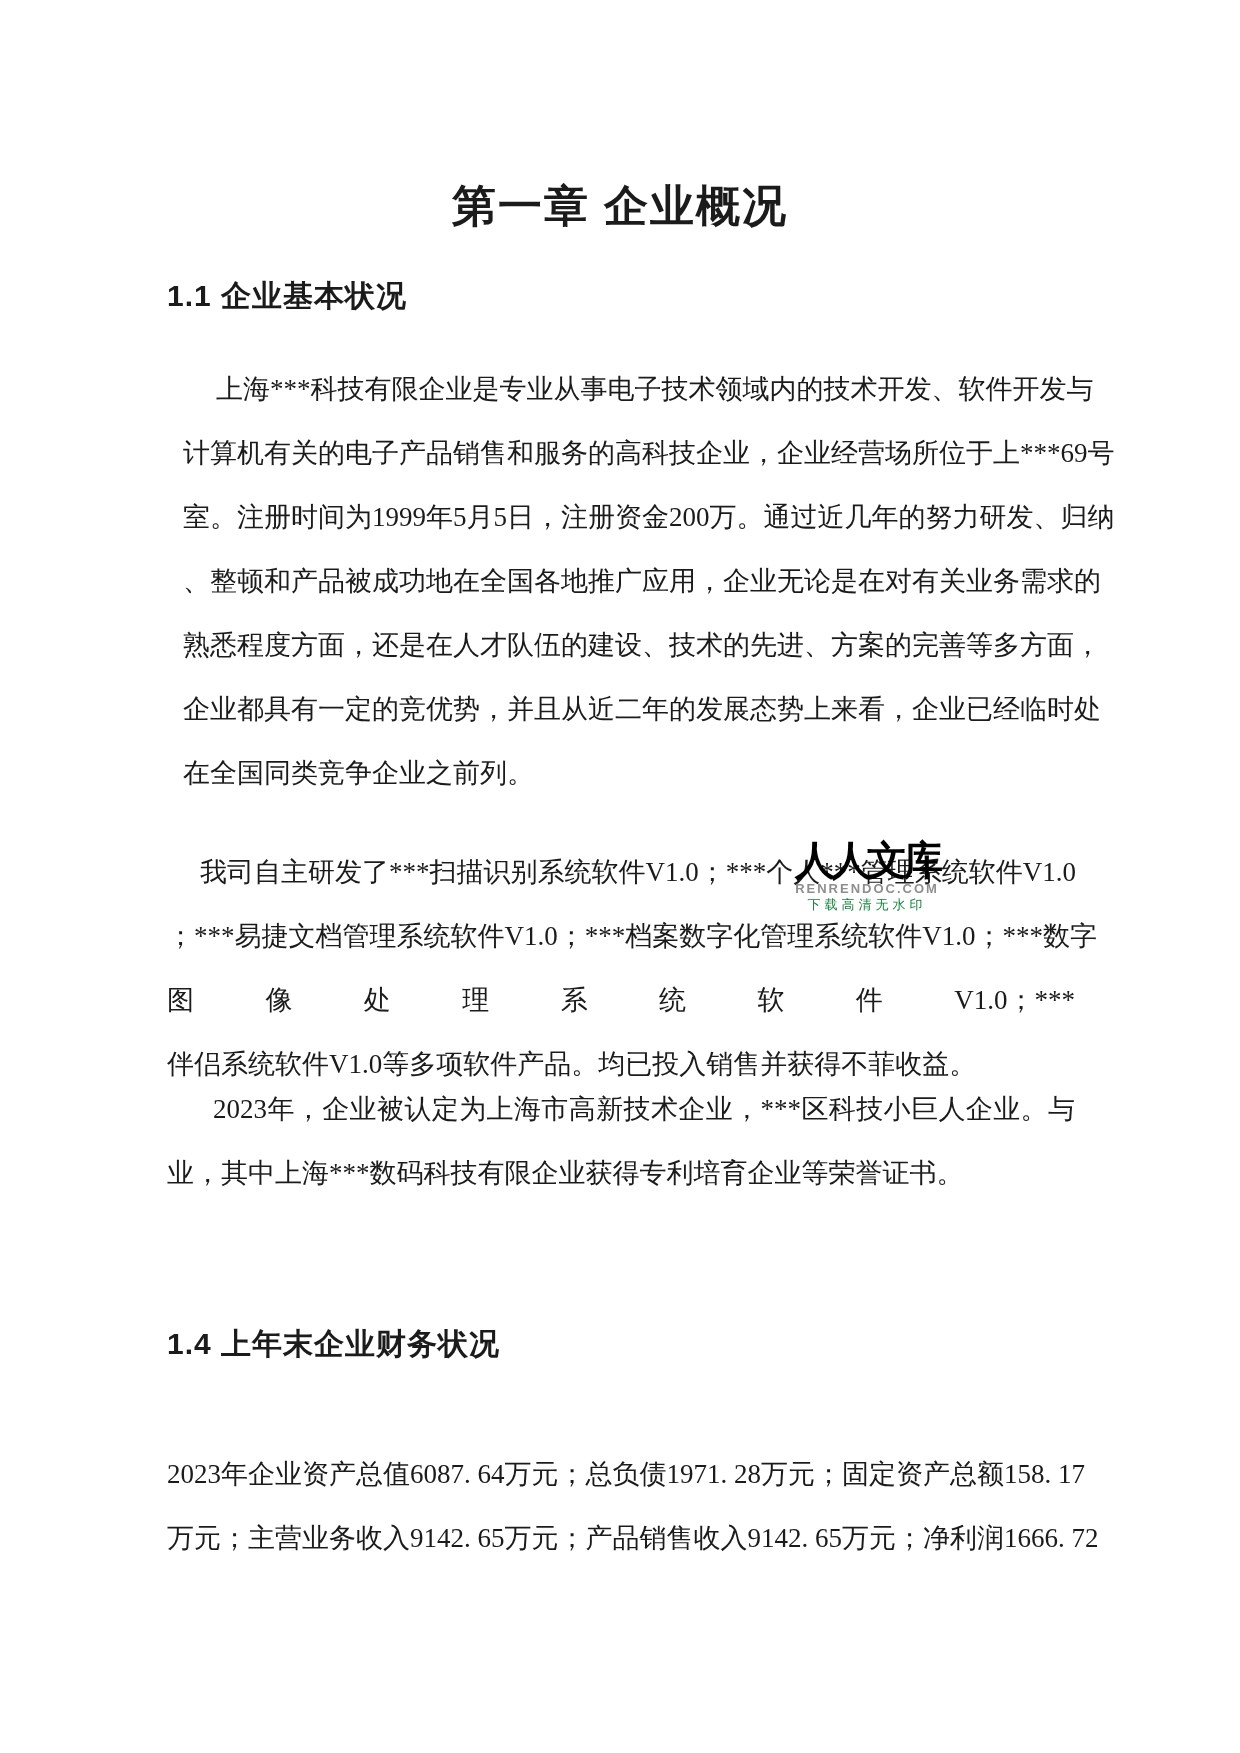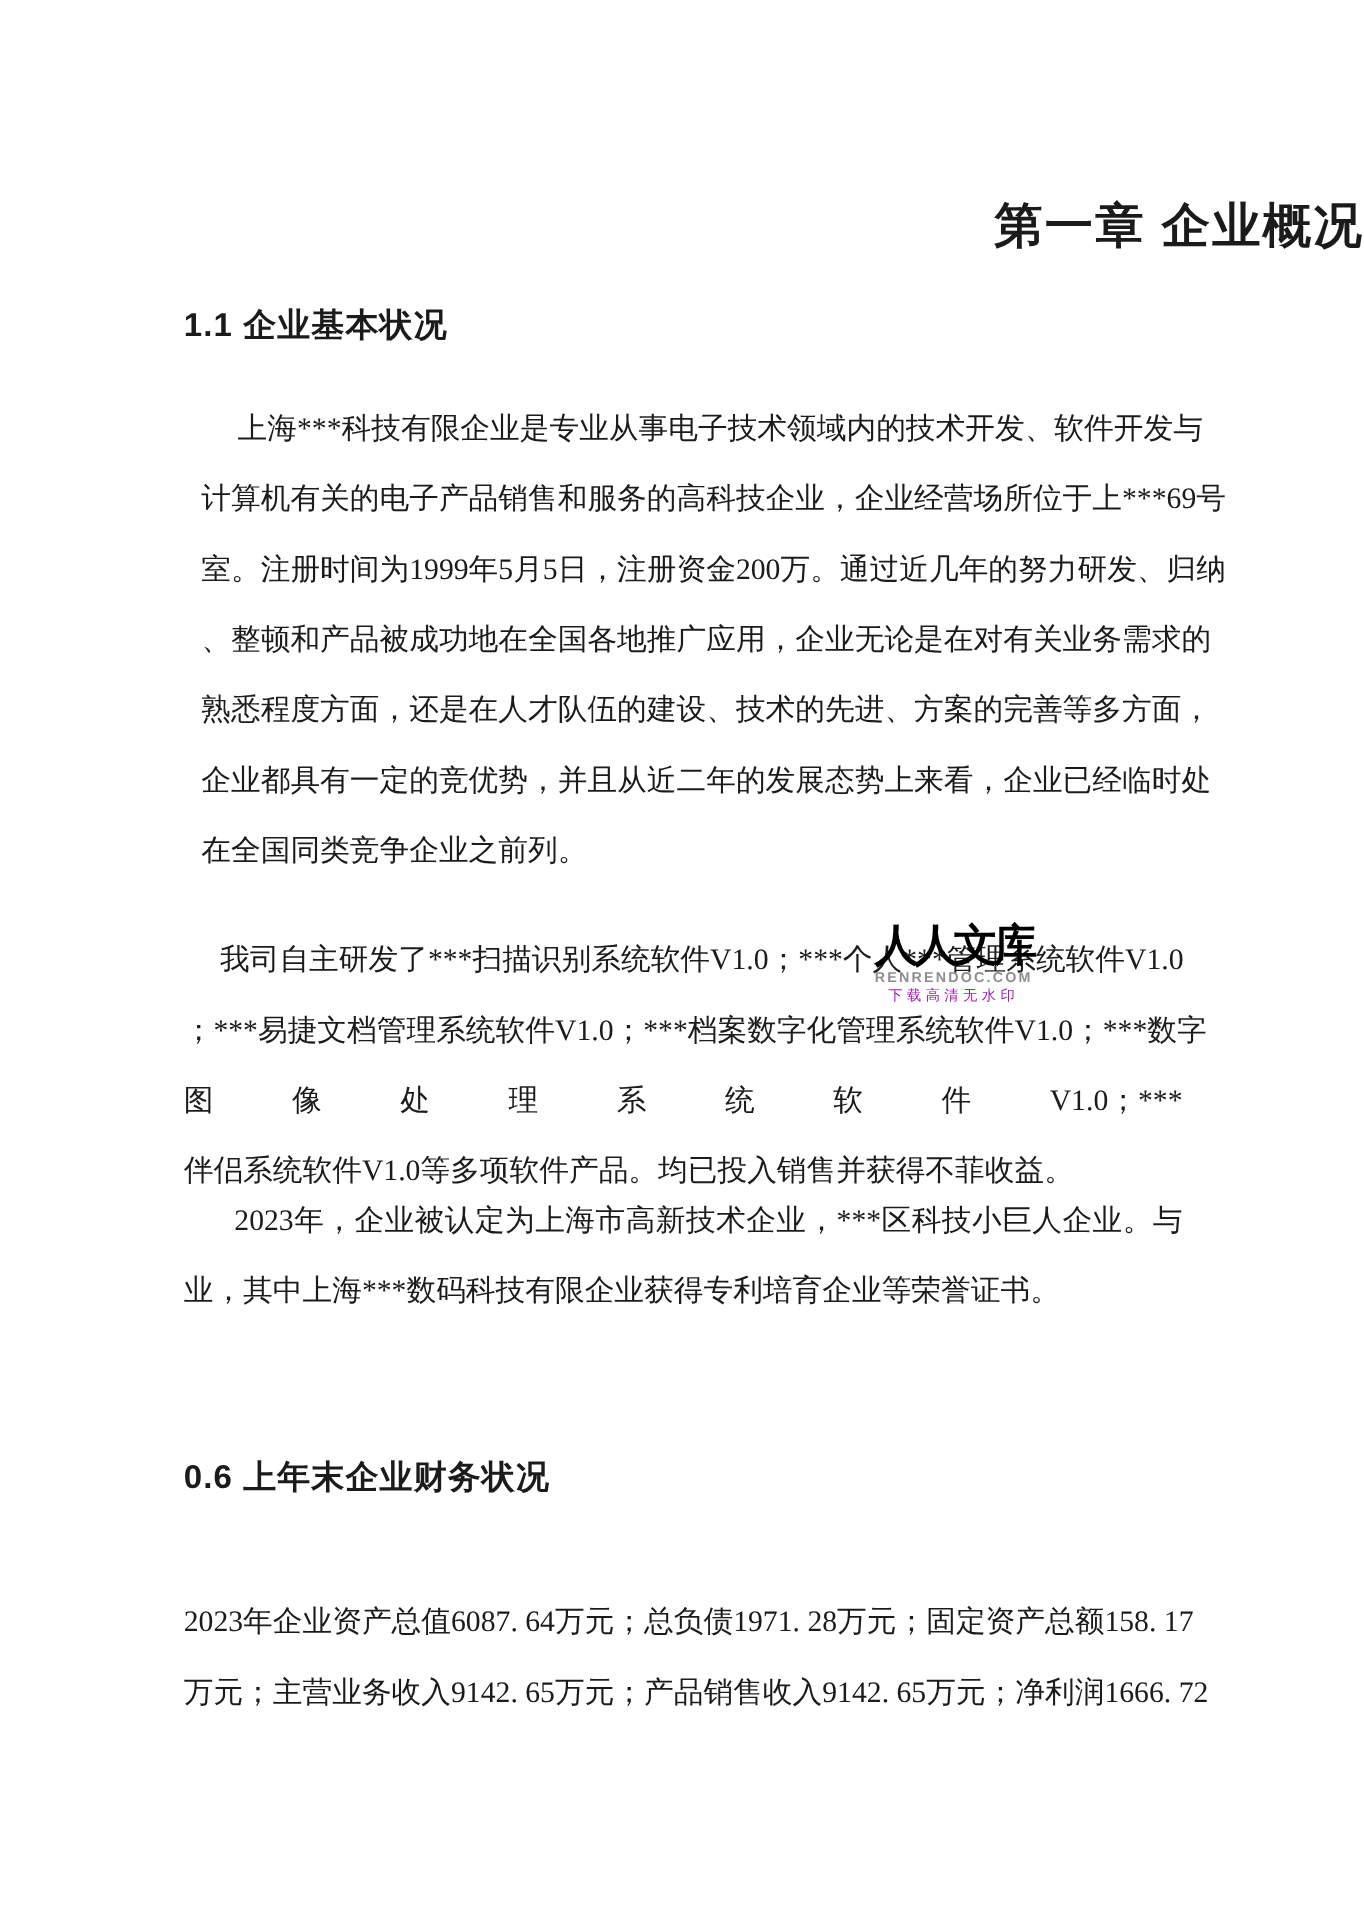--- a/index.html
+++ b/index.html
@@ -5,21 +5,21 @@
   * { margin: 0; padding: 0; box-sizing: border-box; }
   html, body { background: #ffffff; }
   body {
     width: 1240px; height: 1753px;
     position: relative; overflow: hidden;
     font-family: "Liberation Serif", "DejaVu Serif", serif;
     color: #1b1b1b;
   }
   .doc-title {
     position: absolute; left: 0; right: 0; top: 180px;
-    text-align: right;
+    text-align: center;
     font-family: "Liberation Sans", "DejaVu Sans", sans-serif;
     font-weight: 700; font-size: 44px; line-height: 52px;
     letter-spacing: 2px;
   }
   .sec-heading {
     position: absolute; left: 167px;
     font-family: "Liberation Sans", "DejaVu Sans", sans-serif;
     font-weight: 700; font-size: 30px; line-height: 36px;
     letter-spacing: 1px;
   }
@@ -50,21 +50,21 @@
   .wm-brand {
     font-weight: 700; font-size: 40px; line-height: 40px;
     letter-spacing: -4px; color: #000000; white-space: nowrap;
   }
   .wm-domain {
     margin-top: 1px; font-size: 13px; line-height: 15px;
     letter-spacing: 2px; color: #8e8e8e; white-space: nowrap; font-weight: bold;
   }
   .wm-tagline {
     margin-top: 1px; font-size: 13px; line-height: 15px;
-    letter-spacing: 4px; color: #a21caf; white-space: nowrap;
+    letter-spacing: 4px; color: #15803d; white-space: nowrap;
   }
 </style>
 </head>
 <body>
 
 <h1 class="doc-title">第一章 企业概况</h1>
 
 <h2 class="sec-heading" id="h-1-1">1.1 企业基本状况</h2>
 
 <div class="para" id="p1">
@@ -82,21 +82,21 @@
   <span class="line">；***易捷文档管理系统软件V1.0；***档案数字化管理系统软件V1.0；***数字</span>
   <span class="line">图像处理系统软件V1.0；***</span>
   <span class="line last">伴侣系统软件V1.0等多项软件产品。均已投入销售并获得不菲收益。</span>
 </div>
 
 <div class="para" id="p3">
   <span class="line indent-lg">2023年，企业被认定为上海市高新技术企业，***区科技小巨人企业。与</span>
   <span class="line last">业，其中上海***数码科技有限企业获得专利培育企业等荣誉证书。</span>
 </div>
 
-<h2 class="sec-heading" id="h-1-2">0.6 上年末企业财务状况</h2>
+<h2 class="sec-heading" id="h-1-2">1.4 上年末企业财务状况</h2>
 
 <div class="para" id="p4">
   <span class="line">2023年企业资产总值6087. 64万元；总负债1971. 28万元；固定资产总额158. 17</span>
   <span class="line">万元；主营业务收入9142. 65万元；产品销售收入9142. 65万元；净利润1666. 72</span>
 </div>
 
 <div class="watermark">
   <div class="wm-brand">人人文库</div>
   <div class="wm-domain">RENRENDOC.COM</div>
   <div class="wm-tagline">下载高清无水印</div>

